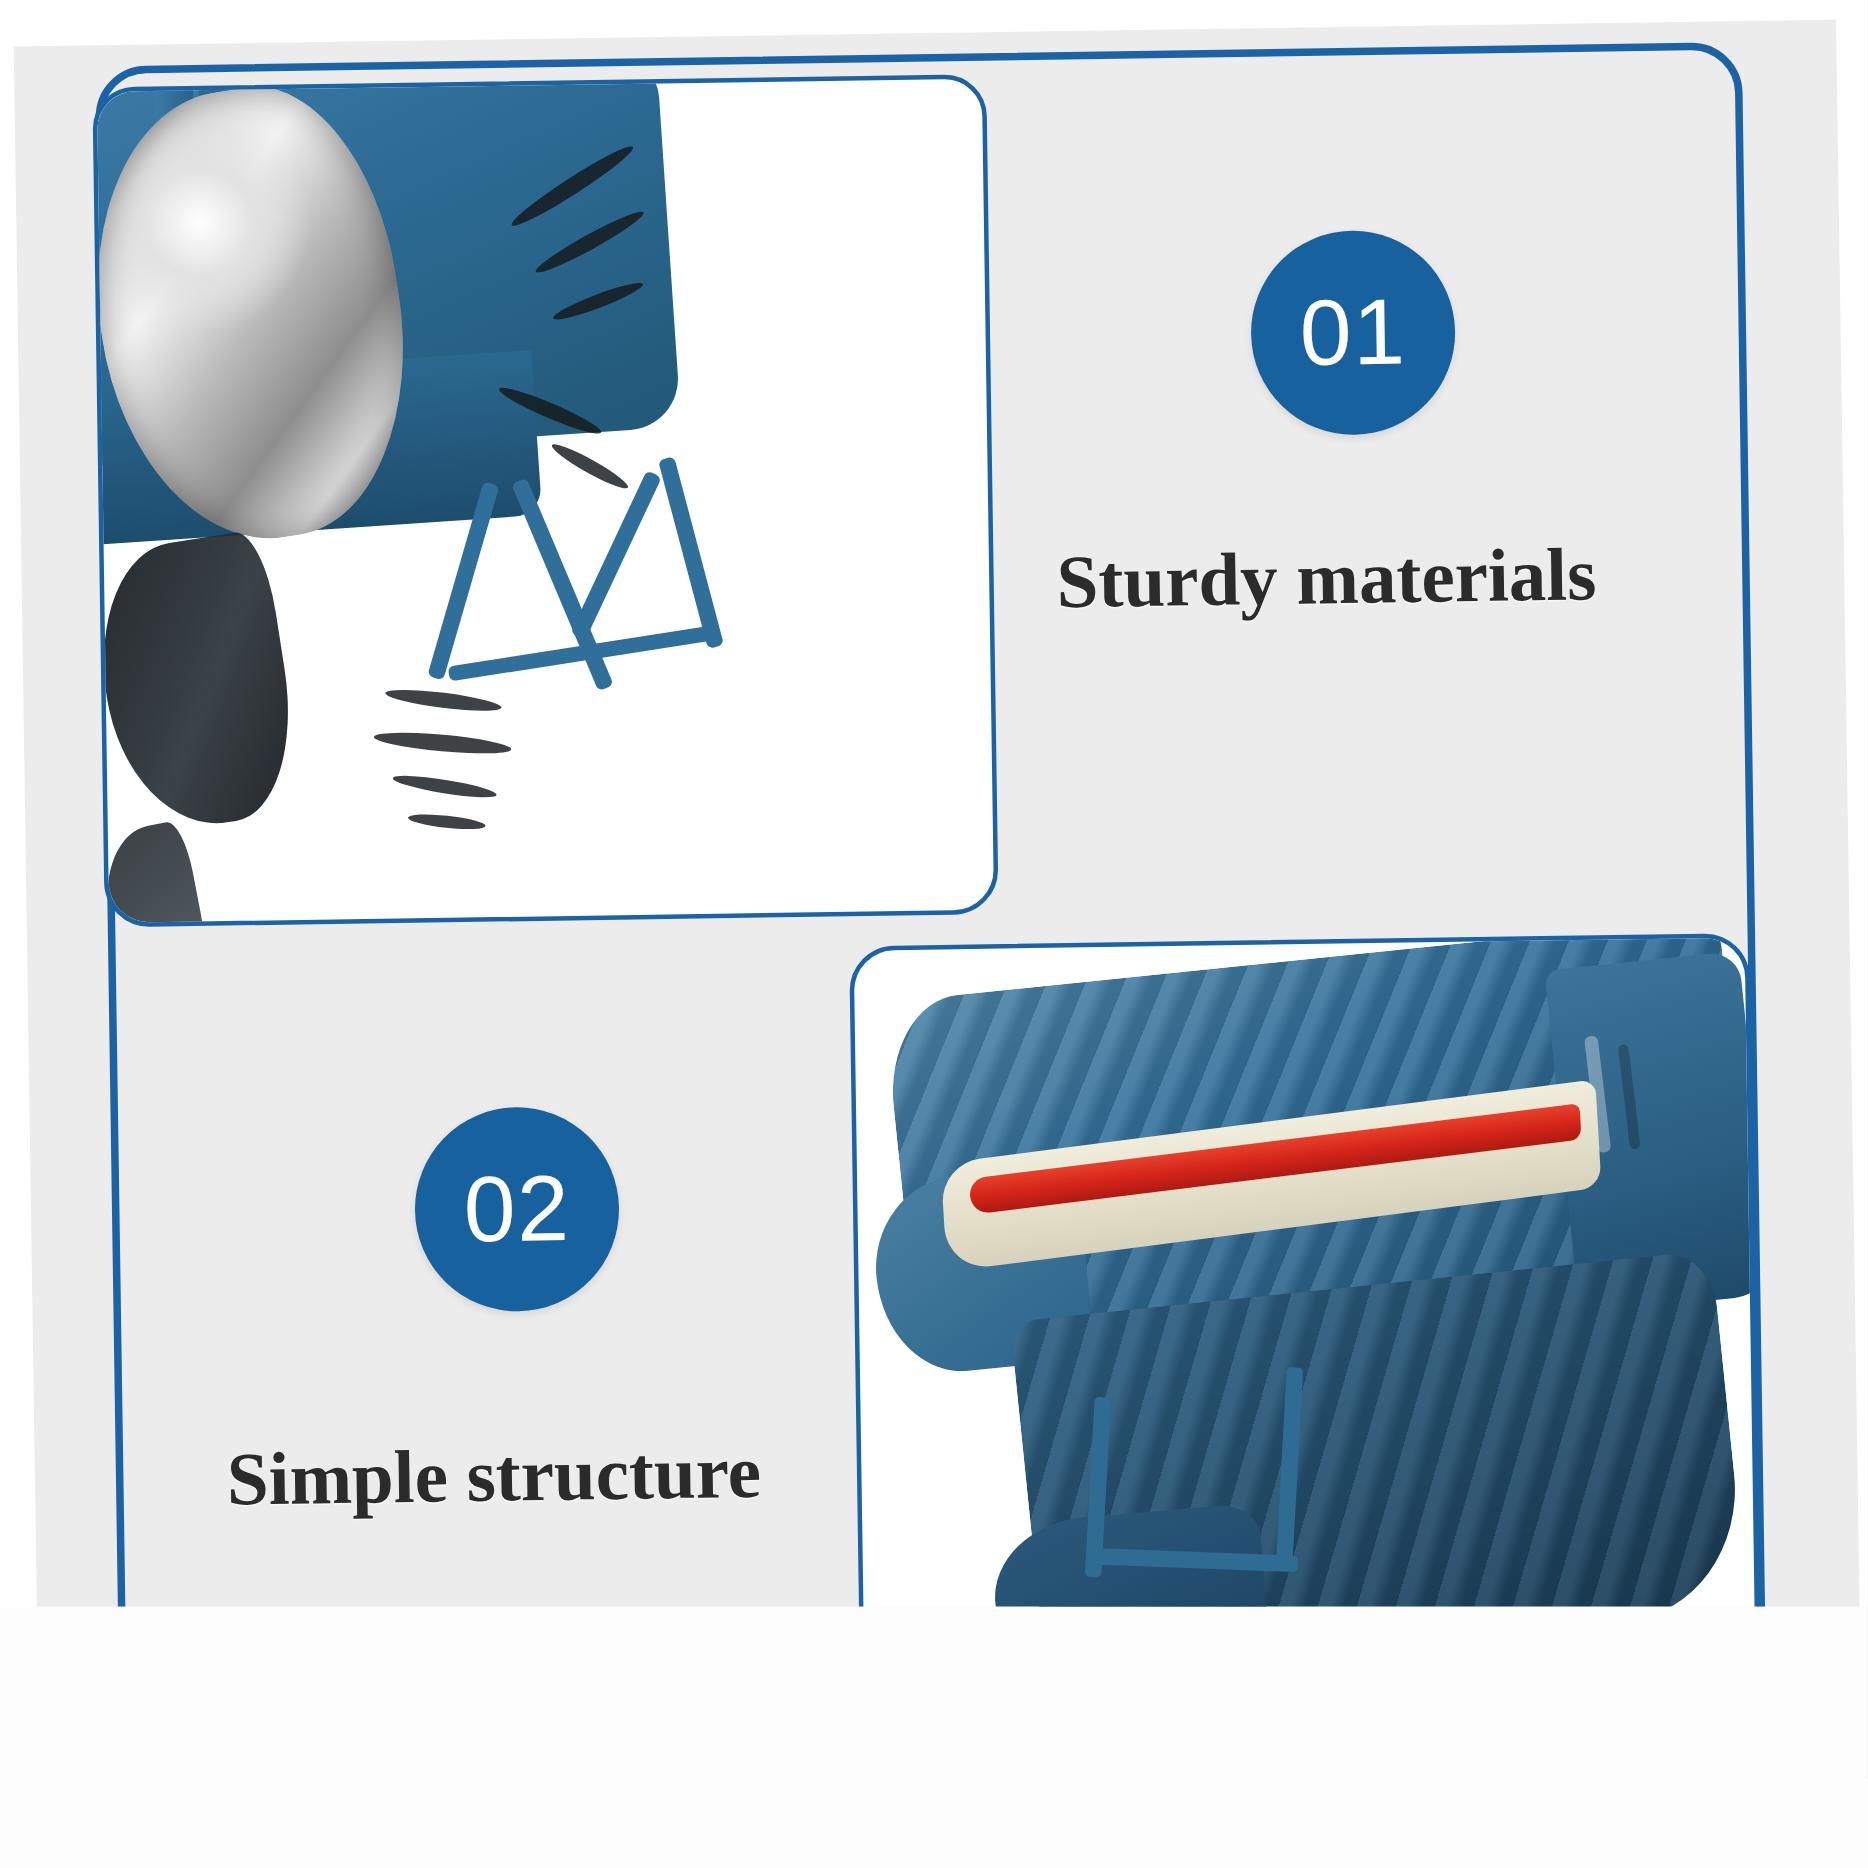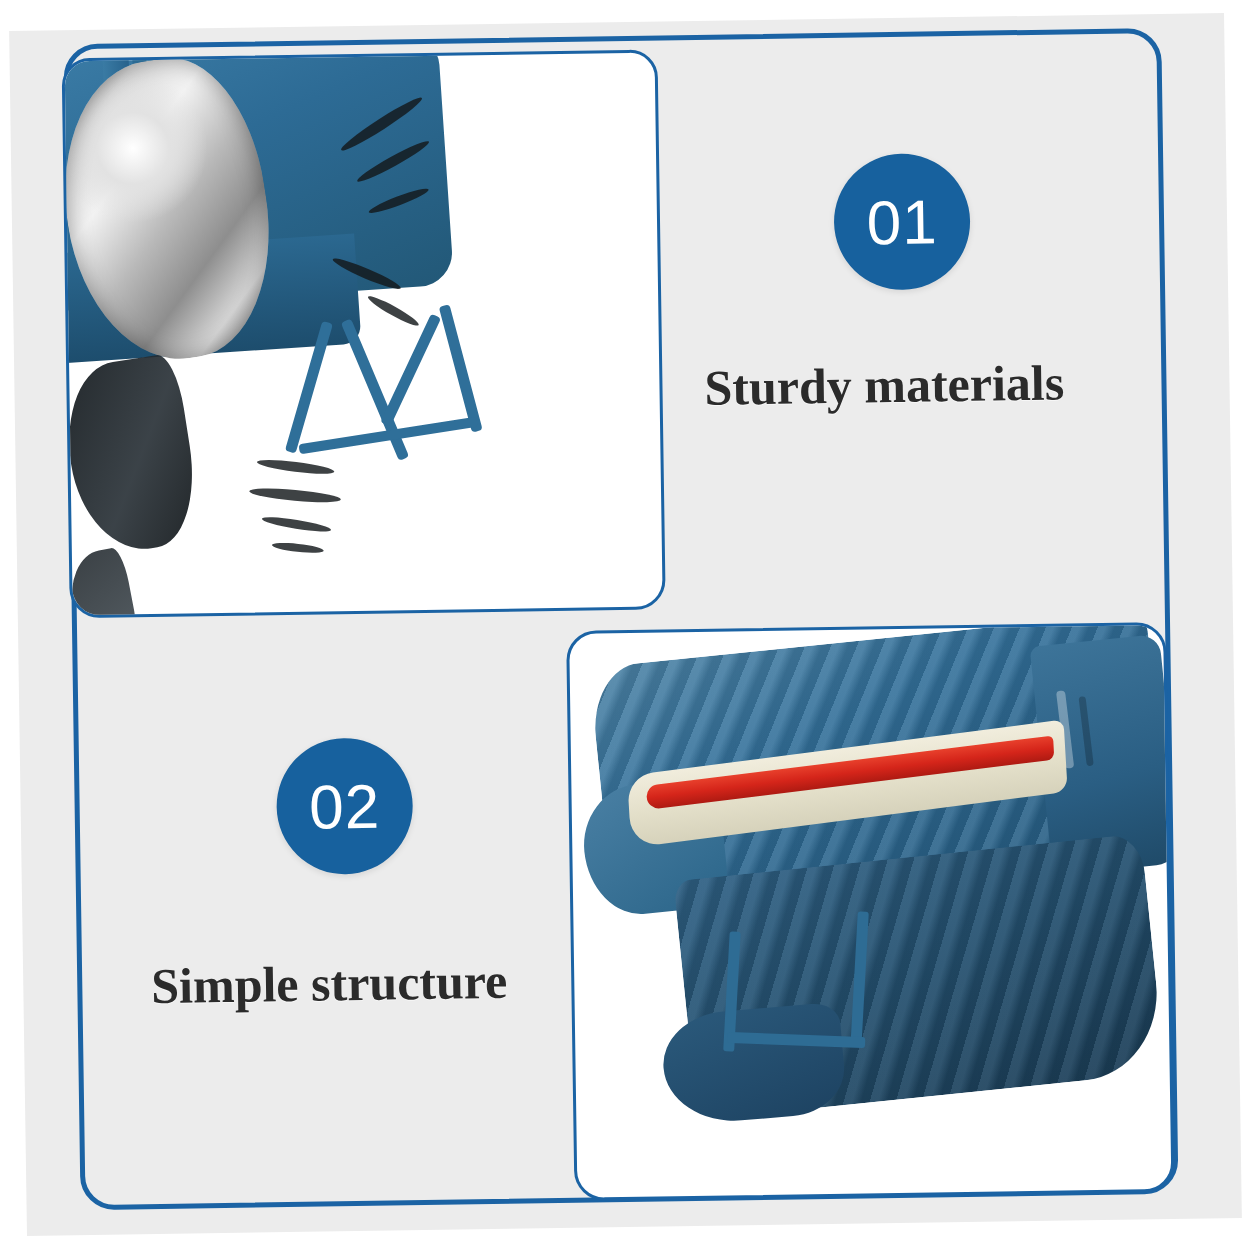--- a/index.html
+++ b/index.html
@@ -5,21 +5,21 @@
   html,body{margin:0;padding:0;}
   body{
     width:1245px;height:1245px;
     background:#fdfdfd;
     font-family:"Liberation Sans", sans-serif;
     overflow:hidden;
     position:relative;
   }
   
   #canvas{
-    position:absolute;left:0;top:0;width:1245px;height:1245px;
+    position:absolute;left:0;top:0;width:1245px;height:1071px;
     background:#ffffff;
     overflow:hidden;
   }
   
   #sheet{
     position:absolute;
     left:18px;top:22px;width:1215px;height:1205px;
     background:#ececec;
     transform:rotate(-0.85deg);
     transform-origin:50% 50%;

